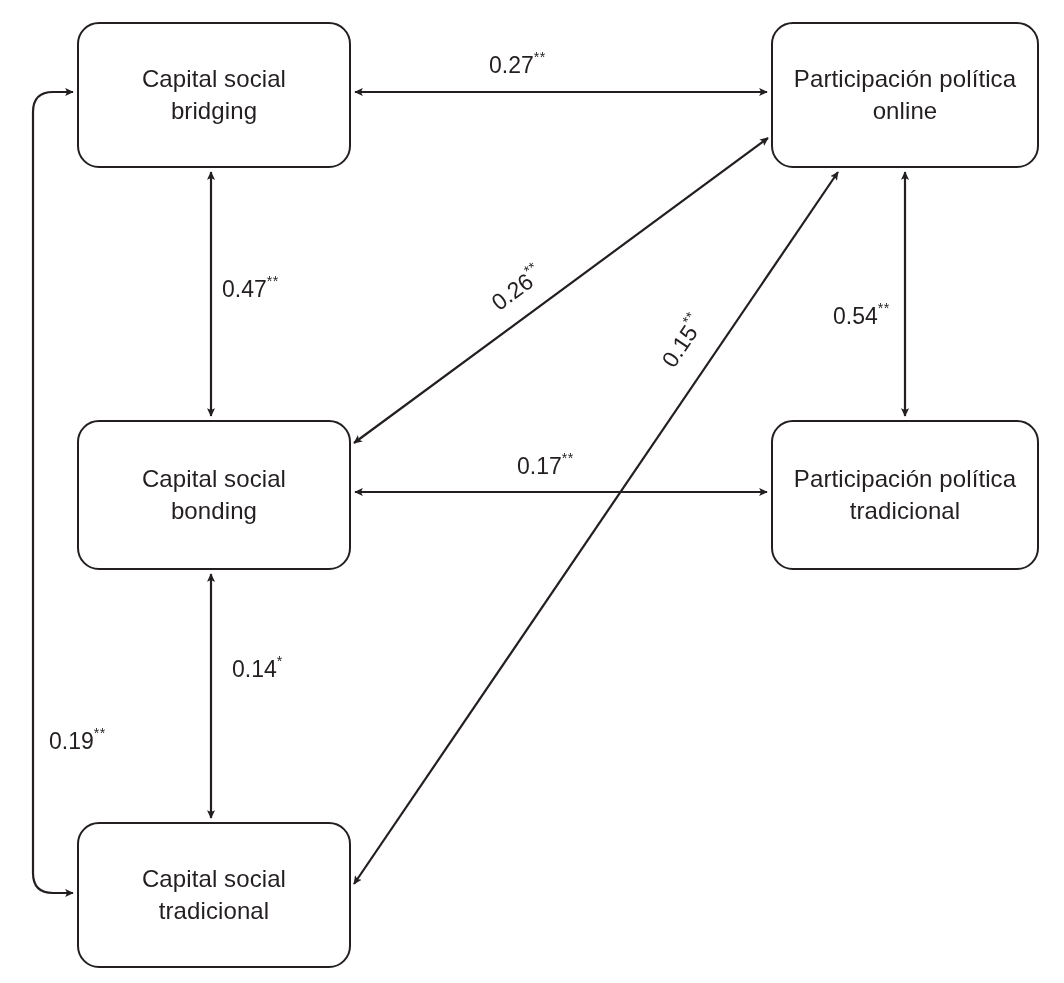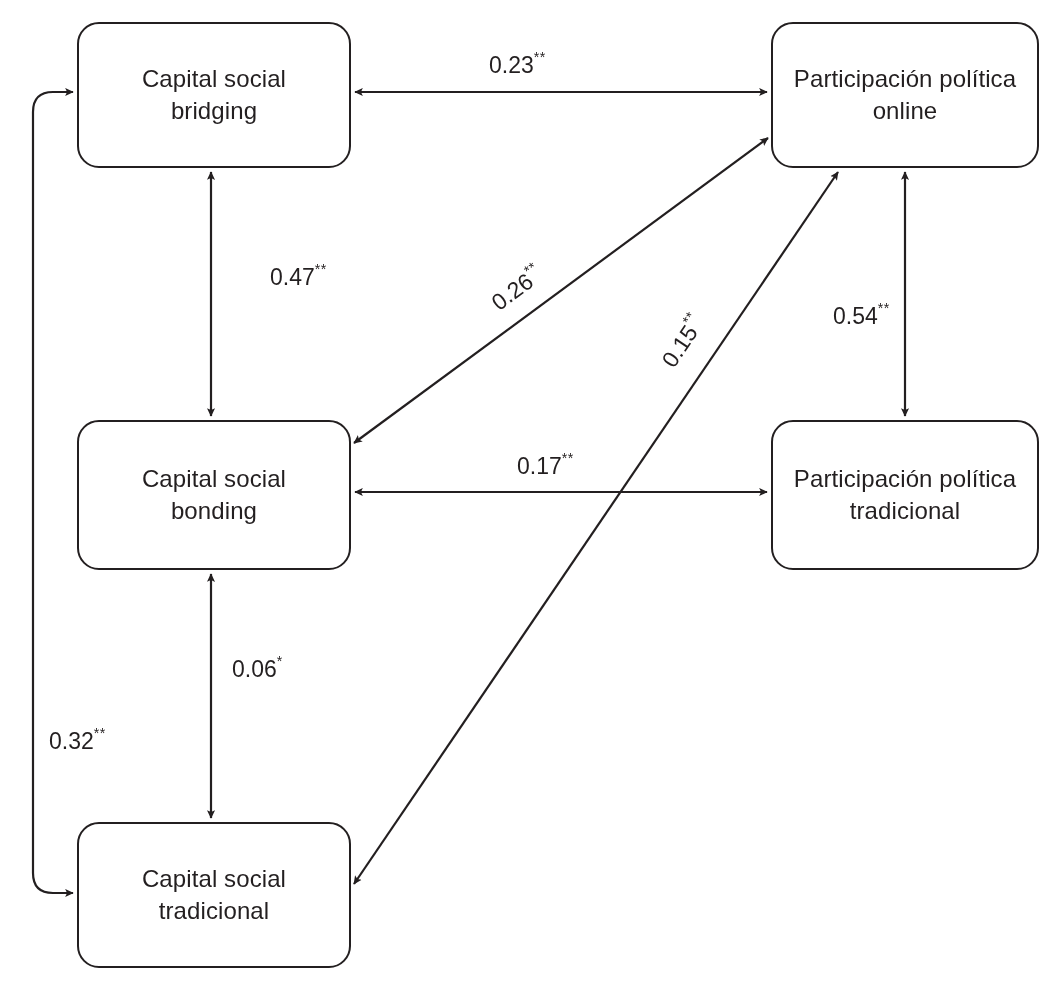--- a/index.html
+++ b/index.html
@@ -111,44 +111,44 @@
     <span class="node-label">Participación política
 tradicional</span>
   </div>
 
   <div class="node-box" style="left:77px; top:822px; width:274px; height:146px;">
     <span class="node-label">Capital social
 tradicional</span>
   </div>
 
   <div class="edge-label" style="left:489px; top:54px;">
-    <span>0.23</span><sup>**</sup>
+    <span>0.27</span><sup>**</sup>
   </div>
 
-  <div class="edge-label" style="left:222px; top:266px;margin-left:48px;">
+  <div class="edge-label" style="left:222px; top:278px;">
     <span>0.47</span><sup>**</sup>
   </div>
 
   <div class="edge-label" style="left:489px; top:277px; transform: rotate(-36.4deg);">
     <span>0.26</span><sup>**</sup>
   </div>
 
   <div class="edge-label" style="left:655px; top:330px; transform: rotate(-55.8deg);">
     <span>0.15</span><sup>**</sup>
   </div>
 
   <div class="edge-label" style="left:833px; top:305px;text-align:center;">
     <span>0.54</span><sup>**</sup>
   </div>
 
   <div class="edge-label" style="left:469px; top:455px;margin-left:48px;">
     <span>0.17</span><sup>**</sup>
   </div>
 
   <div class="edge-label" style="left:232px; top:658px;">
-    <span>0.06</span><sup>*</sup>
+    <span>0.14</span><sup>*</sup>
   </div>
 
   <div class="edge-label" style="left:49px; top:730px;">
-    <span>0.32</span><sup>**</sup>
+    <span>0.19</span><sup>**</sup>
   </div>
 
 </div>
 
 </body></html>

